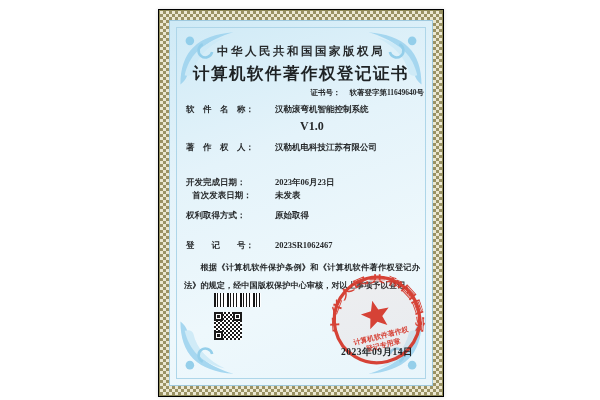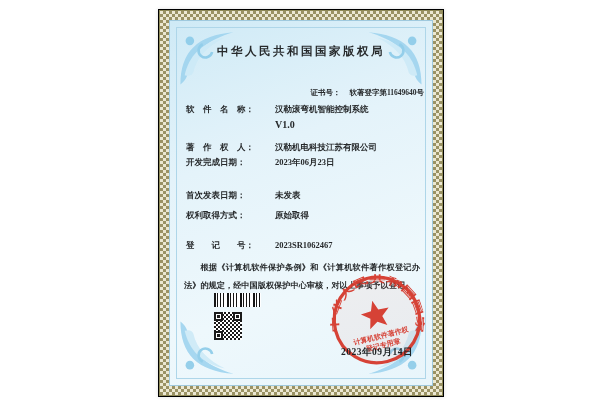--- a/index.html
+++ b/index.html
@@ -29,22 +29,22 @@
   .authority{position:absolute;top:23px;left:0;width:100%;text-align:center;
              font-size:11.5px;font-weight:bold;letter-spacing:2.5px;color:#26292b;white-space:nowrap;}
   .title{position:absolute;top:42px;left:0;width:100%;text-align:center;
          font-size:16.5px;font-weight:bold;letter-spacing:1.5px;color:#1e2224;white-space:nowrap;}
   .certno{position:absolute;top:67px;right:8px;font-size:7.5px;font-weight:bold;color:#26292b;white-space:nowrap;}
   .certno .lbl{margin-right:9px;}
 
   .frow{position:absolute;left:16px;display:flex;font-size:8.5px;font-weight:bold;color:#26292b;white-space:nowrap;}
   .flabel{width:72px;flex:none;}
   .fvalue{margin-left:17px;}
-  .fvalue .v2{margin-top:3px;font-size:10px;}
-  .r0{top:83px;} .r1{top:121px;} .r2{top:136px;} .r3{top:169px;}
+  .fvalue .v2{margin-top:3px;font-size:12px;margin-left:25px;}
+  .r0{top:83px;} .r1{top:121px;} .r2{top:156px;} .r3{top:169px;text-align:center;}
   .r4{top:189px;} .r5{top:204px;} .r6{top:219px;}
 
   .statement{position:absolute;top:236px;left:12px;right:10px;margin:2px;
              font-size:8.2px;font-weight:bold;color:#26292b;line-height:17.5px;
              text-indent:2em;text-align:justify;}
 
   .barcode{position:absolute;top:272px;left:44px;width:47px;height:14px;
            background:repeating-linear-gradient(90deg,#161616 0 2px,#fff 2px 3px,#161616 3px 4px,#fff 4px 6px,#161616 6px 7px,#fff 7px 9px,#161616 9px 10px,#fff 10px 13px);}
   .qrcode{position:absolute;top:291px;left:44px;width:28px;height:28px;
           background:repeating-conic-gradient(#1a1a1a 0% 25%, #ffffff 0% 50%);
@@ -86,20 +86,21 @@
           <circle cx="15" cy="15" r="5" fill="#8ccbe9"></circle>
         </svg>
         <svg class="corner c-br" viewBox="0 0 70 70">
           <path d="M4,66 C4,28 24,8 66,5 C38,13 18,27 13,52 C11,59 9,62 4,66 Z" fill="#9fd4ef"></path>
           <path d="M9,55 C14,33 28,17 56,11 C36,21 23,34 19,52 C17,57 12,56 9,55 Z" fill="#cdeaf7"></path>
           <path d="M30,19 a8,8 0 1,0 11,9" fill="none" stroke="#8ccbe9" stroke-width="3"></path>
           <circle cx="15" cy="15" r="5" fill="#8ccbe9"></circle>
         </svg>
 
         <div class="authority">中华人民共和国国家版权局</div>
+        <div class="title">计算机软件著作权登记证书</div>
         <div class="certno">
           <span class="lbl">证书号：</span><span>软著登字第11649640号</span>
         </div>
 
         <div class="frow r0">
           <span class="flabel">软　件　名　称：</span>
           <span class="fvalue">
             <div>汉勒滚弯机智能控制系统</div>
             <div class="v2">V1.0</div>
           </span>

